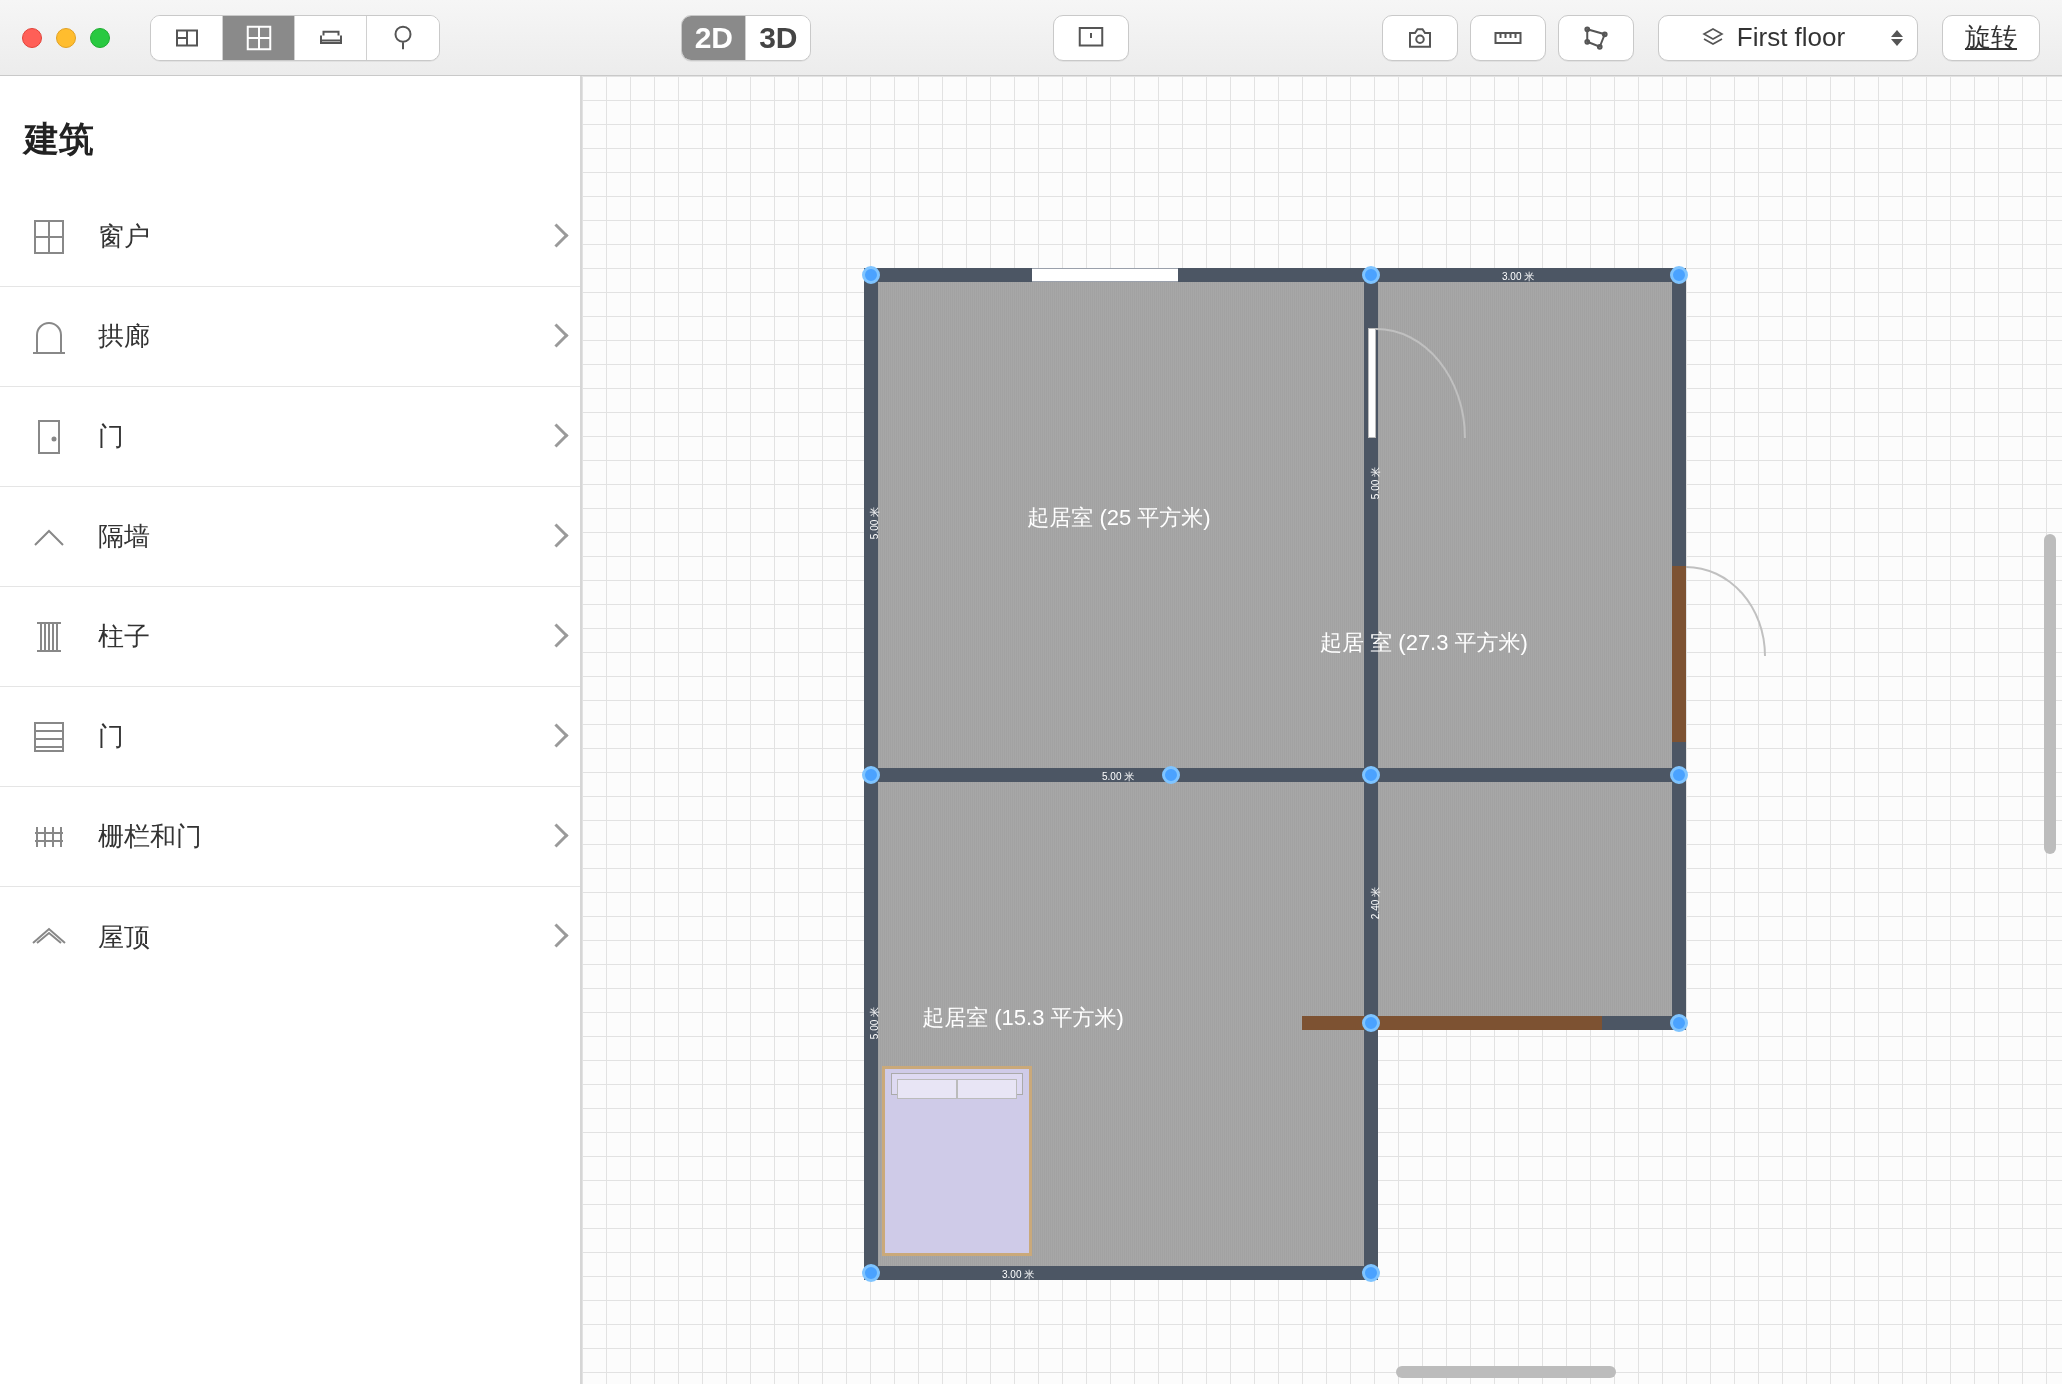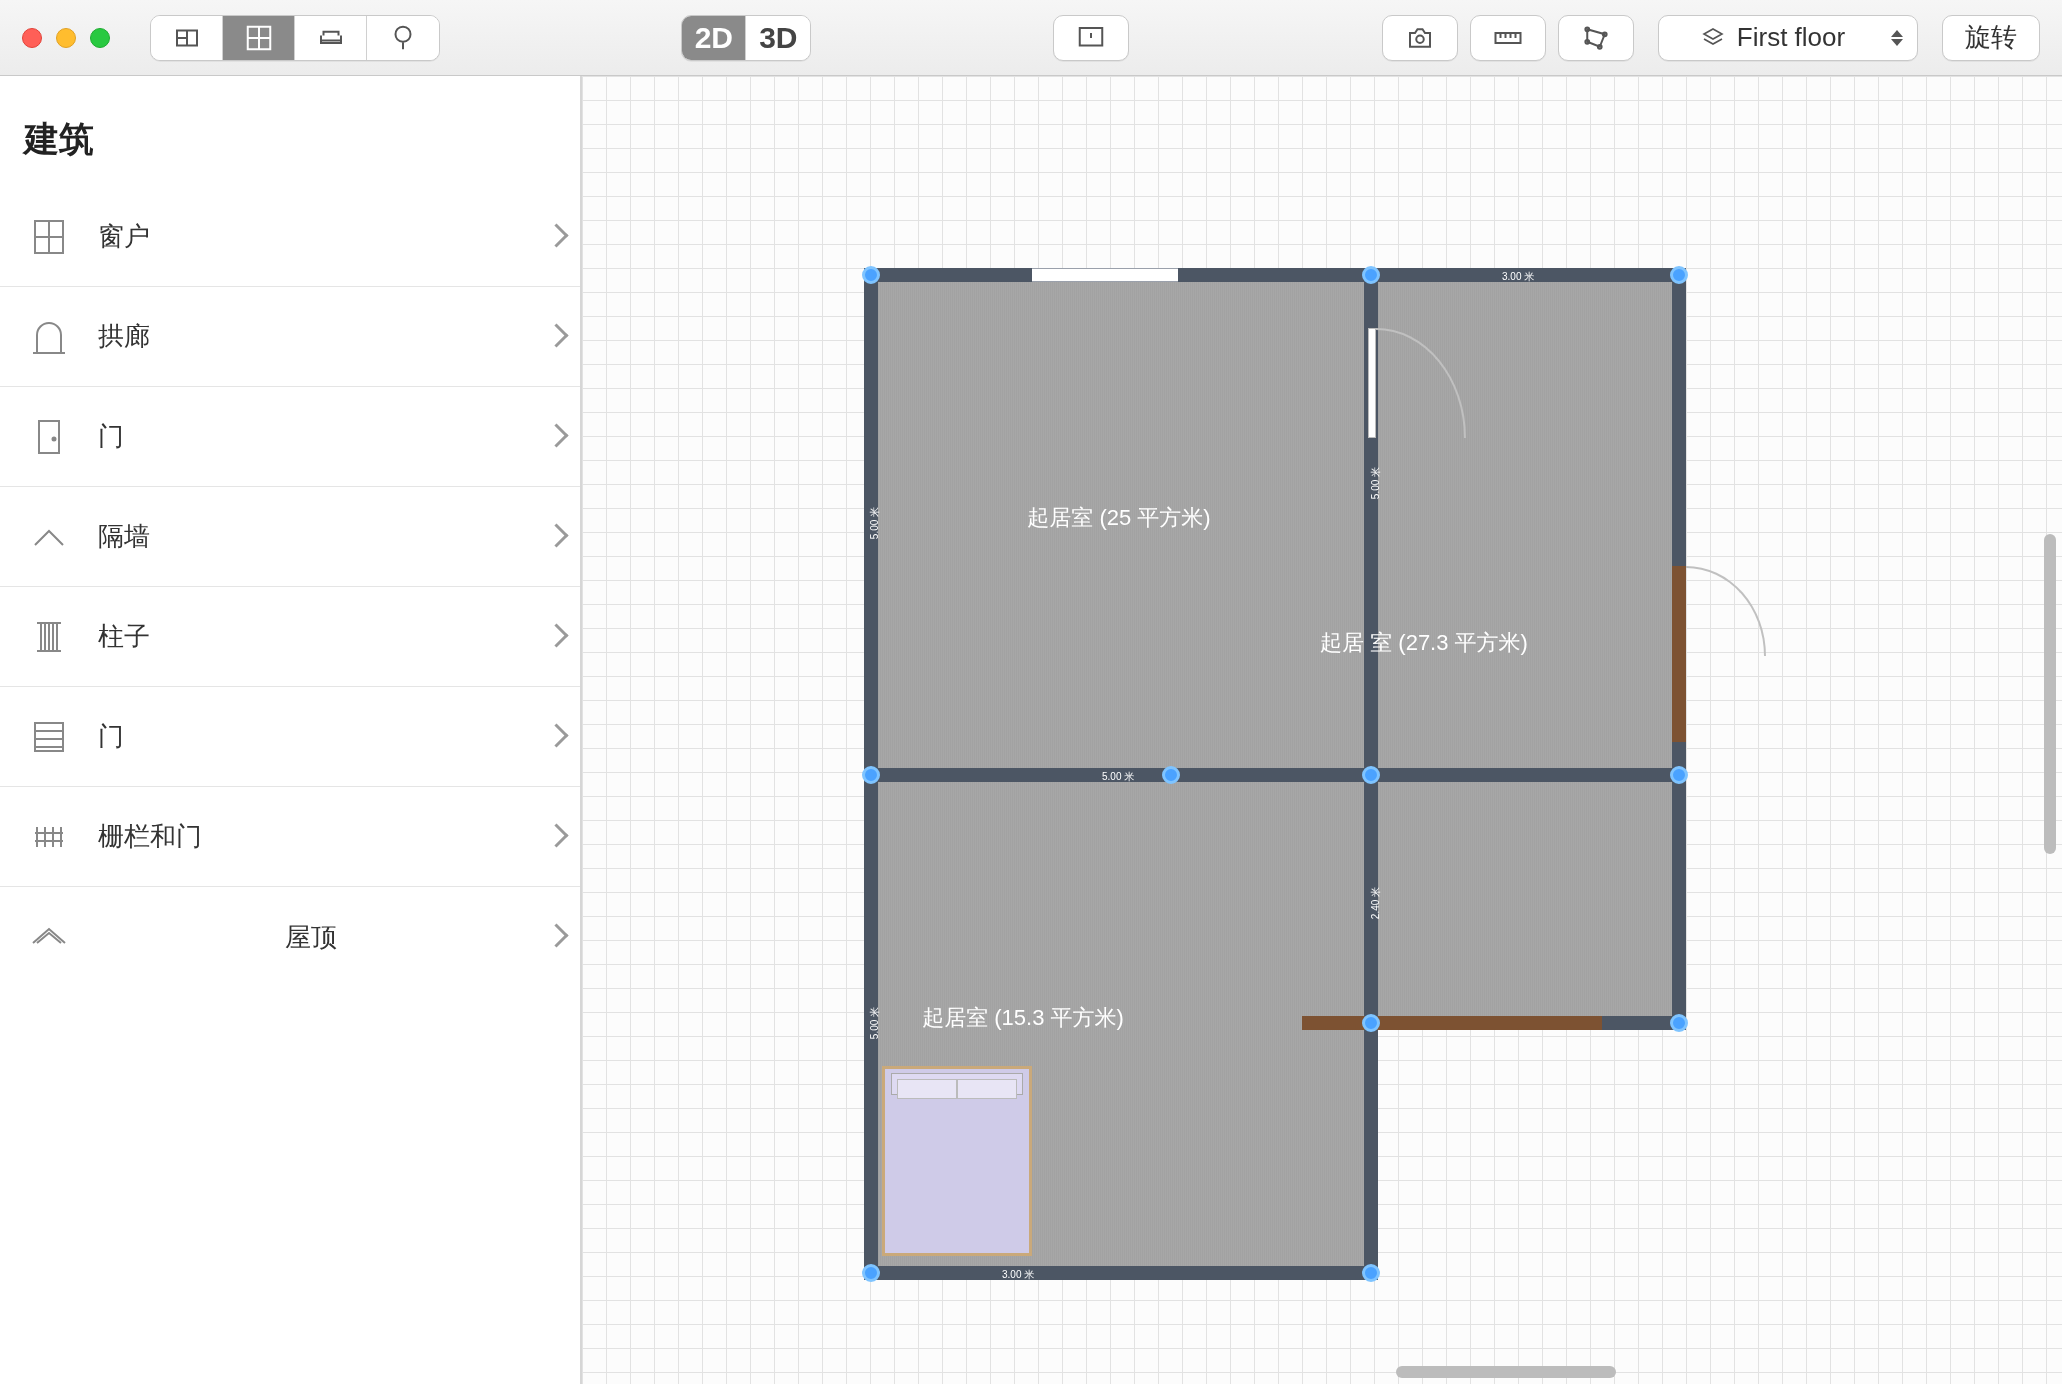--- a/index.html
+++ b/index.html
@@ -41,21 +41,21 @@
   .seg-btn {
     border: none;
     border-right: 1px solid #d0d0d0;
     border-radius: 0;
     width: 72px;
     background: #fff;
   }
   .seg-btn:last-child { border-right: none; }
   .seg-btn.active { background: #8a8a8a; }
   .seg-btn.active svg path, .seg-btn.active svg rect { stroke: #fff; fill: none; }
-  .btn { width: 76px; }
+  .btn { width: 76px; text-decoration: underline; }
   .btn.wide { width: auto; padding: 0 22px; font-size: 26px; color:#333; }
   .view-toggle .seg-btn { width: 64px; font-size: 30px; font-weight: 600; color:#444; }
   .view-toggle .seg-btn.active { background:#8a8a8a; color:#fff; }
   .spacer { flex: 1; }
   .select {
     padding: 0 48px 0 18px;
     font-size: 26px;
     position: relative;
     min-width: 260px;
     gap: 12px;
@@ -87,21 +87,21 @@
   }
   .side-item {
     height: 100px;
     border-bottom: 1px solid #e5e5e5;
     display:flex;
     align-items:center;
     padding: 0 12px 0 24px;
     gap: 24px;
     cursor: pointer;
   }
-  .side-item:last-child { border-bottom:none;text-align:center; }
+  .side-item:last-child { border-bottom:none; }
   .side-item .thumb {
     width: 50px; height: 50px; display:flex; align-items:center; justify-content:center;
   }
   .side-item .label { font-size: 26px; font-weight: 500; color:#333; flex:1; }
   .side-item .chev { width:20px;height:20px; }
   .side-item .chev::before {
     content:""; display:block; width:14px; height:14px;
     border-right:3px solid #9a9a9a; border-top:3px solid #9a9a9a;
     transform: rotate(45deg);
   }

